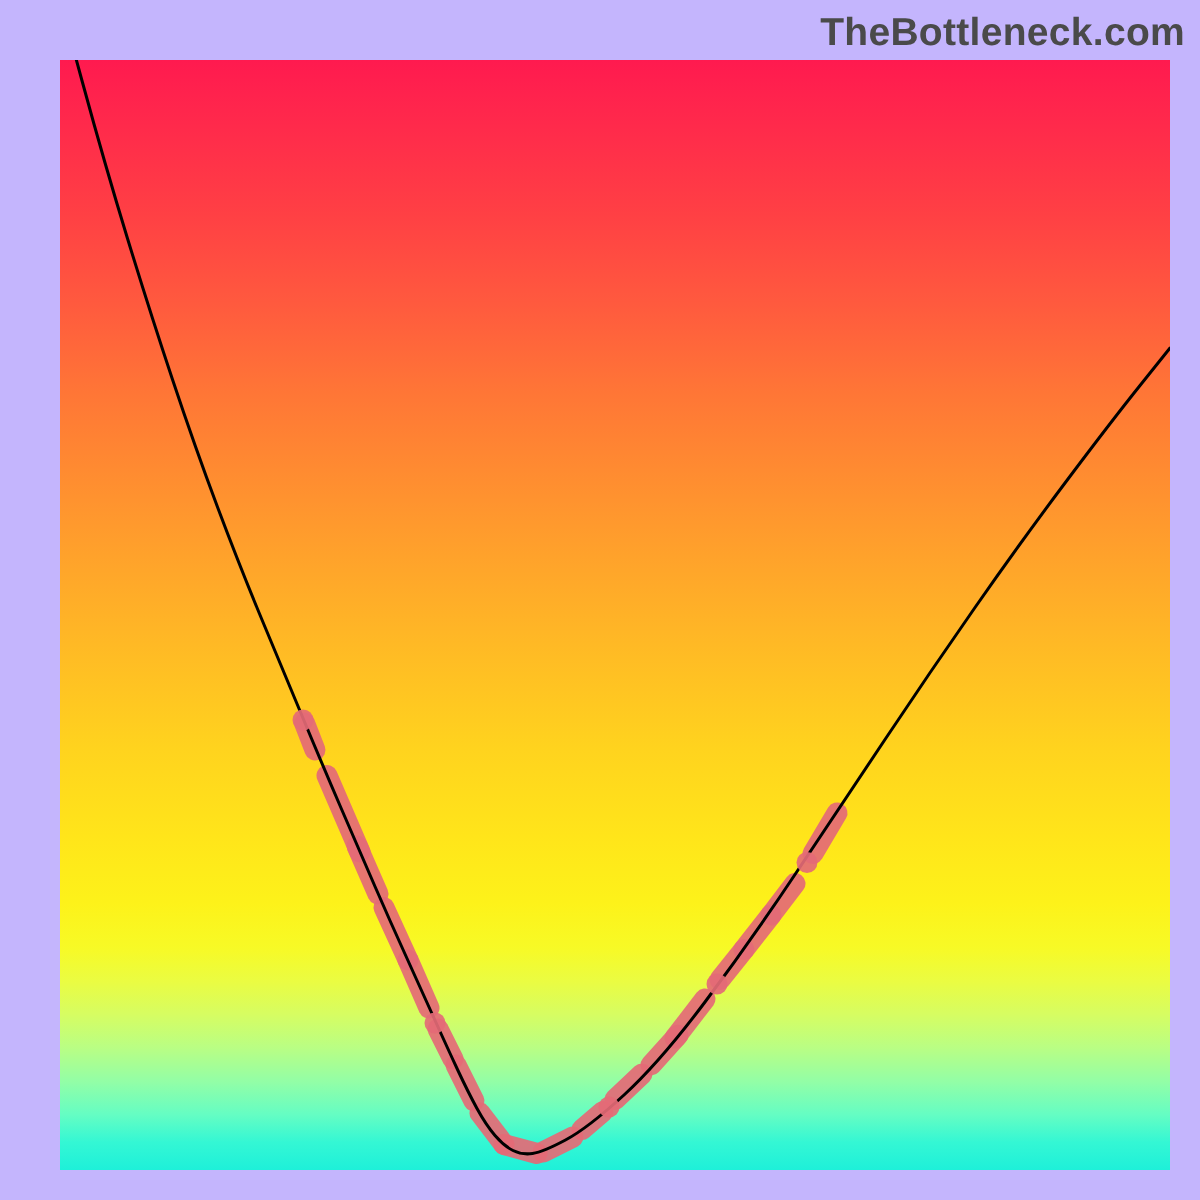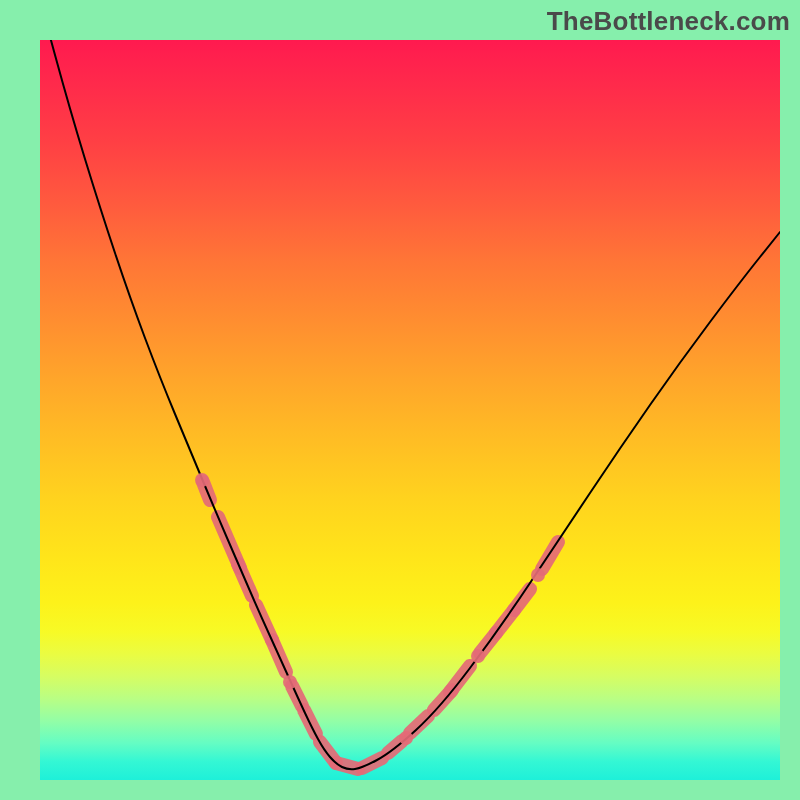--- a/index.html
+++ b/index.html
@@ -7,21 +7,21 @@
     padding: 0;
     width: 800px;
     height: 800px;
     background: #000;
     font-family: Arial, Helvetica, sans-serif;
   }
   .frame {
     position: relative;
     width: 800px;
     height: 800px;
-    background: #86efac;
+    background: #c4b5fd;
   }
   .watermark {
     position: absolute;
     top: 6px;
     right: 10px;
     color: #4a4a4a;
     font-size: 26px;
     font-weight: 600;
     letter-spacing: 0.2px;
     z-index: 20;

